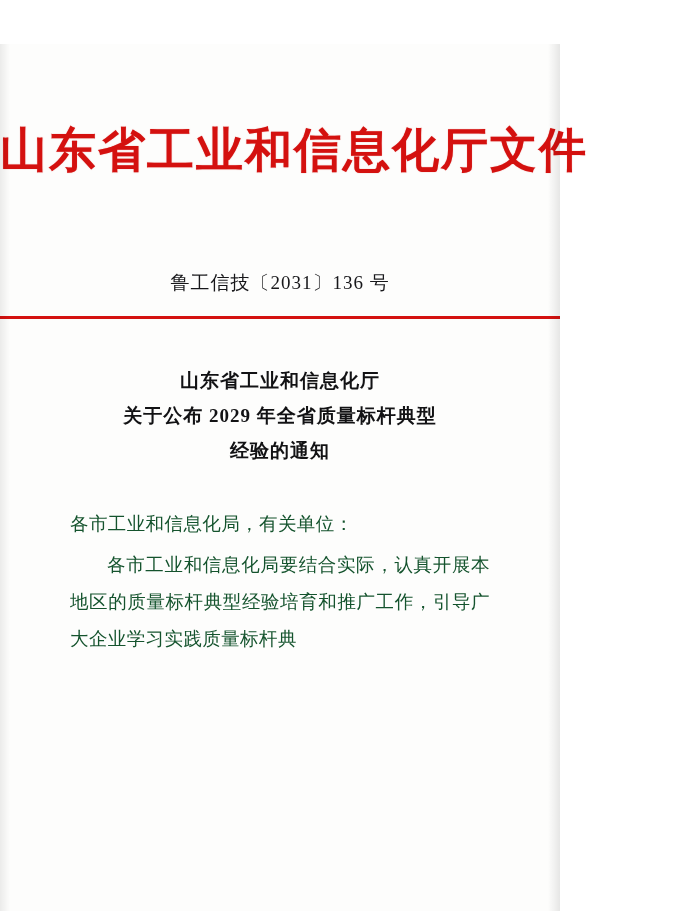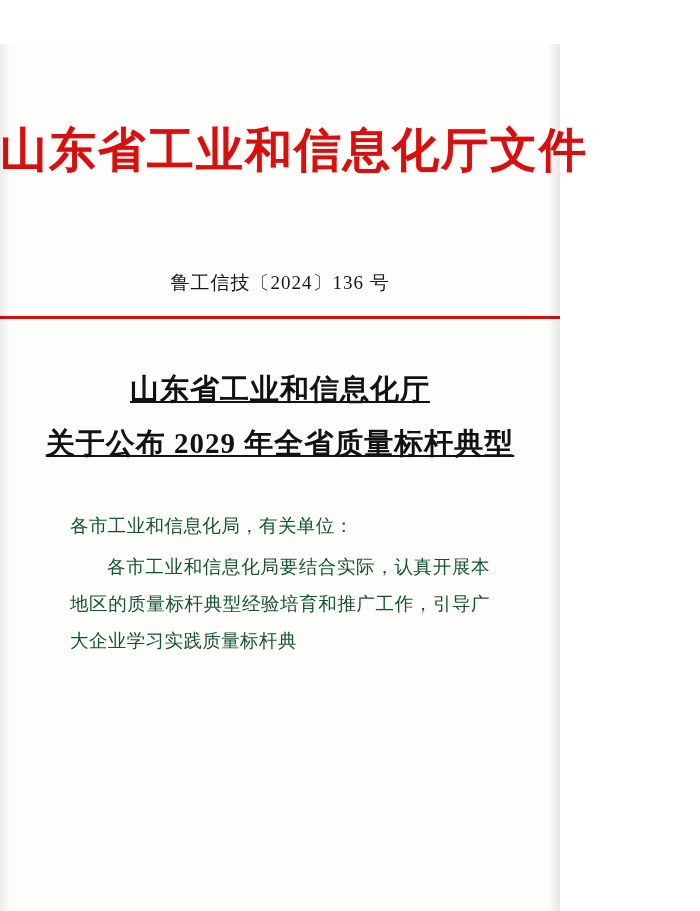--- a/index.html
+++ b/index.html
@@ -45,26 +45,25 @@
   }
   .red-rule {
     width: 560px;
     height: 2.5px;
     background: #d4110f;
     margin: 20px auto 0 auto;
   }
   .title-block {
     margin-top: 44px;
     text-align: center;
-    font-size: 29px;
+    font-size: 19px;
     font-weight: bold;
     line-height: 1.85;
     color: #121214;
     letter-spacing: 1px;
-    text-decoration: underline;
   }
   .title-line {
     display: block;
   }
   .body-block {
     margin: 38px 70px 0 70px;
     font-size: 18.5px;
     line-height: 2.0;
     color: #14532d;
     text-align: justify;
@@ -115,27 +114,28 @@
 <div class="page">
 
   <div class="edge-shadow-left"></div>
   <div class="edge-shadow-right"></div>
   <div class="edge-shadow-bottom"></div>
 
   <div class="doc-header">
     <div class="doc-header-title">山东省工业和信息化厅文件</div>
   </div>
 
-  <div class="doc-number">鲁工信技〔2024〕136 号</div>
+  <div class="doc-number">鲁工信技〔2031〕136 号</div>
 
   <div class="red-rule"></div>
 
   <div class="title-block">
     <span class="title-line">山东省工业和信息化厅</span>
     <span class="title-line">关于公布 2029 年全省质量标杆典型</span>
+    <span class="title-line">经验的通知</span>
   </div>
 
   <div class="body-block">
     <p class="salutation">各市工业和信息化局，有关单位：</p>
     <p class="para">各市工业和信息化局要结合实际，认真开展本地区的质量标杆典型经验培育和推广工作，引导广大企业学习实践质量标杆典</p>
   </div>
 
   <div class="footer">— 1 —</div>
 
 </div>

